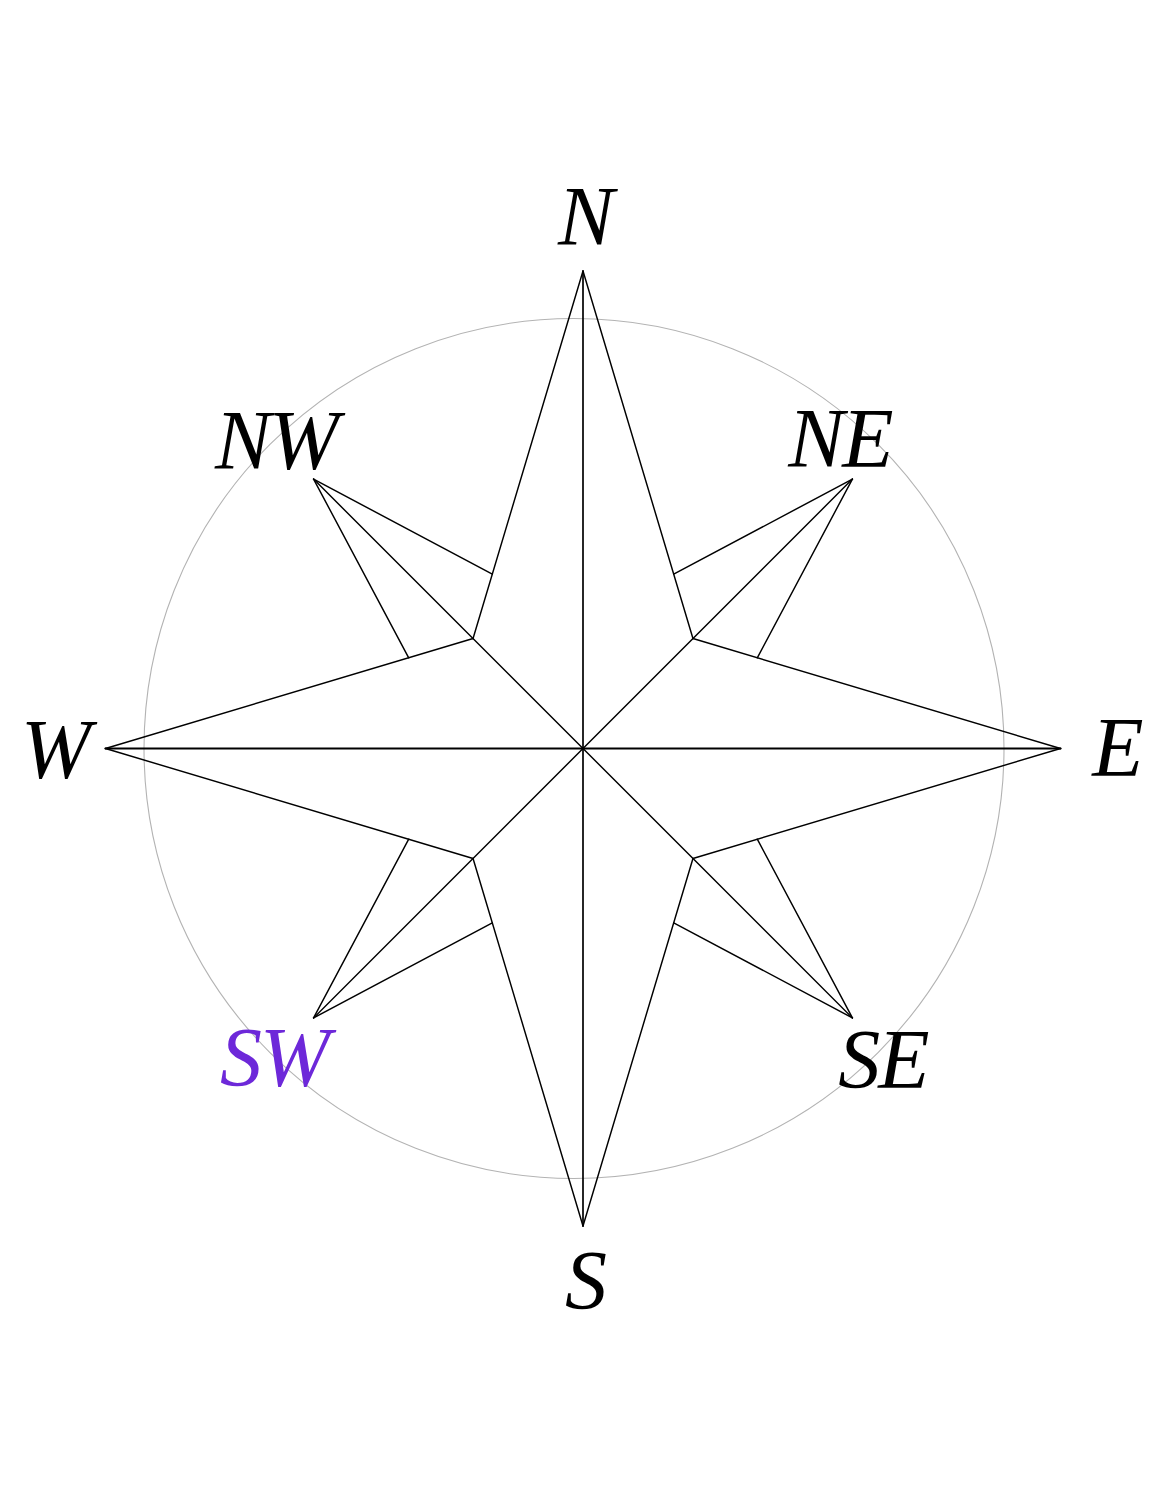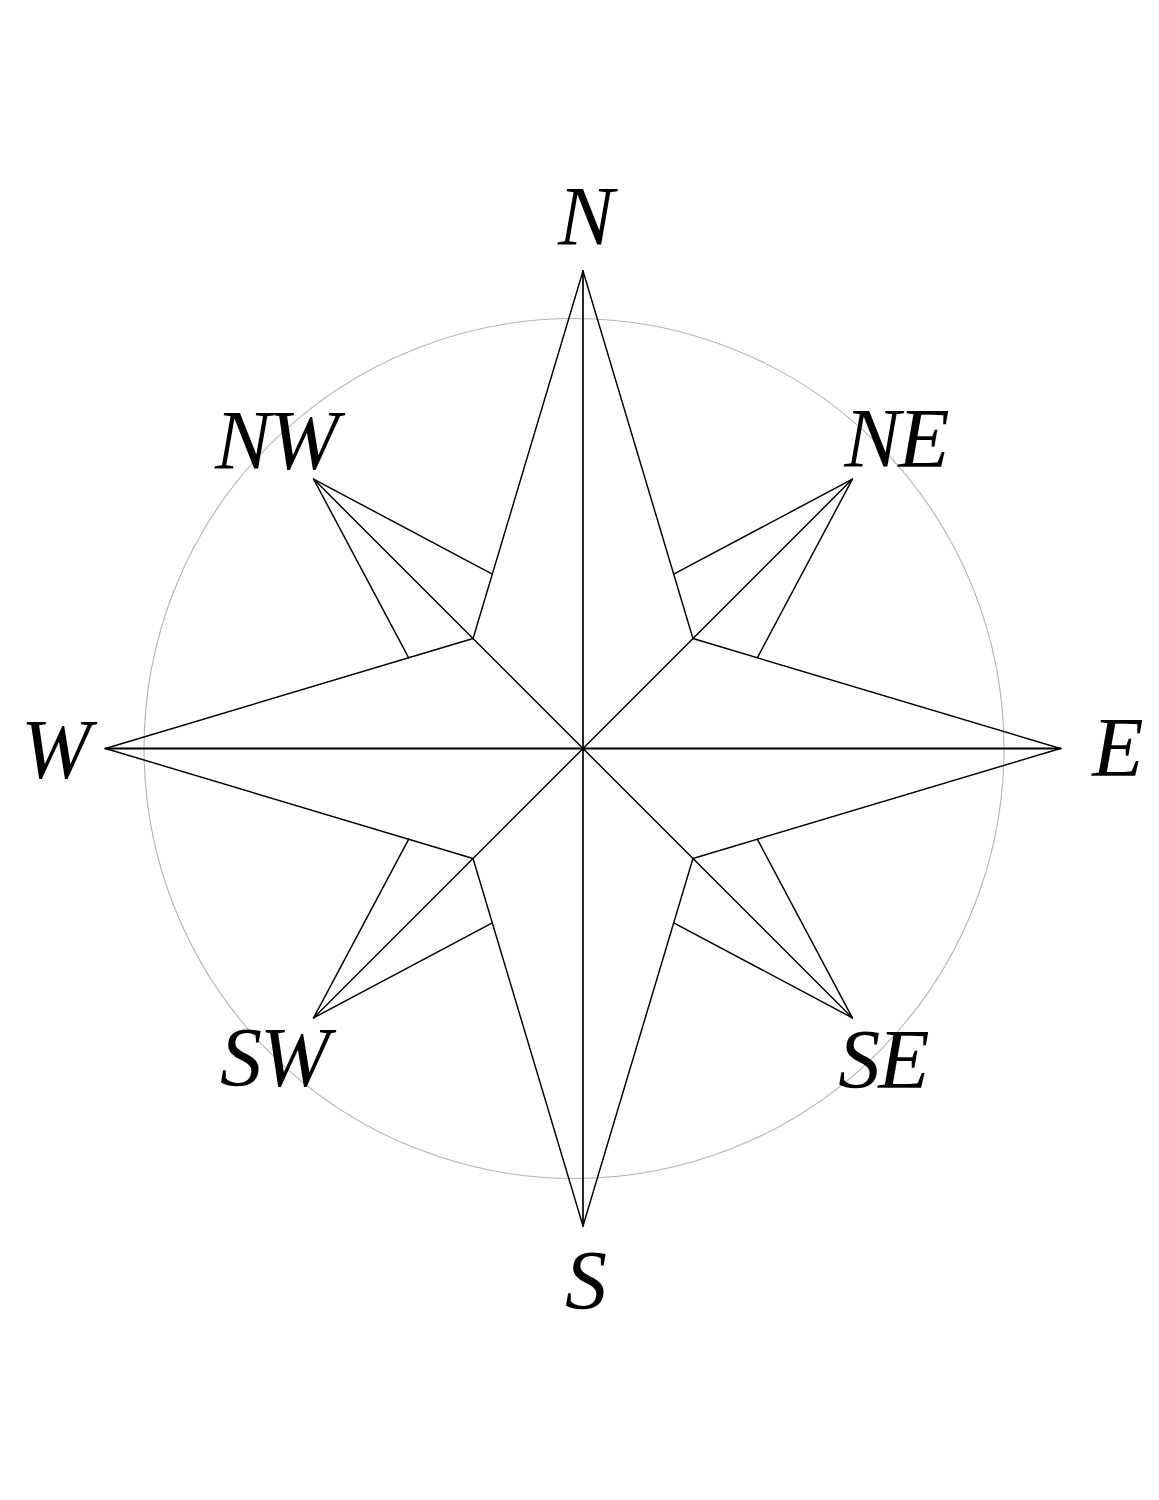--- a/index.html
+++ b/index.html
@@ -55,21 +55,21 @@
       <line x1="313.5923163679254" y1="479.0923163679254" x2="408.7144351700788" y2="657.7900614232782" stroke="#000000" stroke-width="1.45" stroke-linecap="round" fill="none"></line>
       <line x1="852.4076836320746" y1="479.0923163679254" x2="673.7099385767218" y2="574.2144351700788" stroke="#000000" stroke-width="1.45" stroke-linecap="round" fill="none"></line>
       <line x1="852.4076836320746" y1="479.0923163679254" x2="757.2855648299212" y2="657.7900614232782" stroke="#000000" stroke-width="1.45" stroke-linecap="round" fill="none"></line>
       <line x1="852.4076836320746" y1="1017.9076836320746" x2="673.7099385767218" y2="922.7855648299212" stroke="#000000" stroke-width="1.45" stroke-linecap="round" fill="none"></line>
       <line x1="852.4076836320746" y1="1017.9076836320746" x2="757.2855648299212" y2="839.2099385767218" stroke="#000000" stroke-width="1.45" stroke-linecap="round" fill="none"></line>
       <line x1="313.5923163679254" y1="1017.9076836320746" x2="492.2900614232782" y2="922.7855648299212" stroke="#000000" stroke-width="1.45" stroke-linecap="round" fill="none"></line>
       <line x1="313.5923163679254" y1="1017.9076836320746" x2="408.7144351700788" y2="839.2099385767218" stroke="#000000" stroke-width="1.45" stroke-linecap="round" fill="none"></line>
     </svg>
   <div id="labels-layer">
       <div class="dir-label" style="left: 585px; top: 217px; color: rgb(0, 0, 0);">N</div>
-      <div class="dir-label" style="left: 896px; top: 439px; color: rgb(0, 0, 0);">NE</div>
+      <div class="dir-label" style="left: 840px; top: 439px; color: rgb(0, 0, 0);">NE</div>
       <div class="dir-label" style="left: 1117px; top: 748px; color: rgb(0, 0, 0);">E</div>
       <div class="dir-label" style="left: 883px; top: 1060px; color: rgb(0, 0, 0); text-align: right;">SE</div>
       <div class="dir-label" style="left: 585px; top: 1281px; color: rgb(0, 0, 0);">S</div>
-      <div class="dir-label" style="left: 274px; top: 1058px; color: #000000;">SW</div>
+      <div class="dir-label" style="left: 274px; top: 1058px; color: #6d28d9;">SW</div>
       <div class="dir-label" style="left: 55px; top: 750px; color: rgb(0, 0, 0);">W</div>
       <div class="dir-label" style="left: 276px; top: 441px; color: rgb(0, 0, 0); font-style: italic;">NW</div>
     </div>
 </div>
 
 </body></html>

